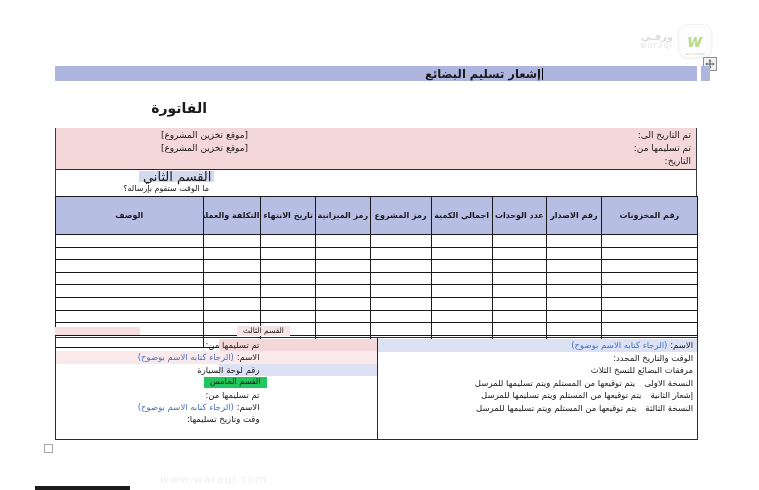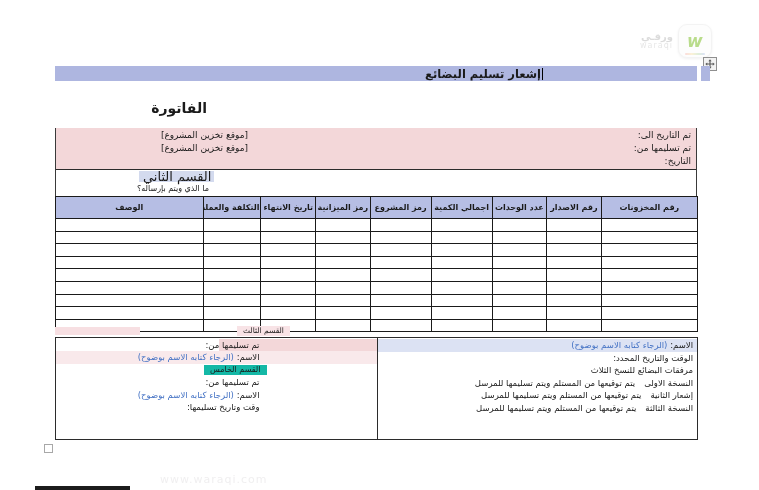--- a/index.html
+++ b/index.html
@@ -45,21 +45,21 @@
   .section2-strip { position:relative; width:100%; height:25px; }
   .section2-band { position:absolute; right:482px; top:1px; width:75px; height:11px; background:#d3daee;
     font-size:13px; line-height:11px; text-align:left; padding-left:4px; white-space:nowrap; }
   .section2-question { position:absolute; right:487px; top:13px; font-size:8px; line-height:11px; white-space:nowrap; }
 
   
   .items-table-wrap { position:absolute; left:55px; top:196px; width:643px; }
   table[data-name="items-table"] { width:100%; border-collapse:collapse; direction:rtl; table-layout:fixed; }
   table[data-name="items-table"] th, table[data-name="items-table"] td { border:1px solid #1a1a1a; }
   table[data-name="items-table"] th { background:#b6bee4; font-size:8px; font-weight:bold; height:14px;
-    white-space:nowrap; overflow:hidden; padding:6px 1px; text-align:center; }
+    white-space:nowrap; overflow:hidden; padding:14px 1px; text-align:center; }
   table[data-name="items-table"] td { height:12.6px; }
   th:nth-child(1), td:nth-child(1){ width:15%; }
   th:nth-child(2), td:nth-child(2){ width:8.5%; }
   th:nth-child(3), td:nth-child(3){ width:8.5%; }
   th:nth-child(4), td:nth-child(4){ width:9.5%; }
   th:nth-child(5), td:nth-child(5){ width:9.5%; }
   th:nth-child(6), td:nth-child(6){ width:8.5%; }
   th:nth-child(7), td:nth-child(7){ width:8.5%; }
   th:nth-child(8), td:nth-child(8){ width:9%; }
   th:nth-child(9), td:nth-child(9){ width:23%; }
@@ -81,21 +81,21 @@
   .br-row.lav  { background:#dce2f3; }
   .hint { color:#4472c4; }
   .copy { display:flex; gap:9px; }
 
   .bl-row { position:relative; height:12.4px; }
   .bl-bg { position:absolute; right:0; top:0; bottom:0; width:49%; }
   .bl-bg.pink { background:#f3d7d9; }
   .bl-bg.lav { background:#dce2f3; }
   .bl-bg.full { width:100%; background:#f9e9eb; }
   .bl-text { position:absolute; right:117px; top:0; font-size:8.5px; line-height:12.4px; white-space:nowrap; }
-  .bl-chip { position:absolute; right:110px; top:1px; background:#14b8a6; font-size:8px; line-height:10.5px; padding:0 6px; white-space:nowrap; }
+  .bl-chip { position:absolute; right:110px; top:1px; background:#22c55e; font-size:8px; line-height:10.5px; padding:0 6px; white-space:nowrap; }
 
   
   .checkbox-square { position:absolute; left:44px; top:444px; width:9px; height:9px; border:1px solid #a8a8a8; background:#fff; }
   .url-watermark { position:absolute; left:160px; top:473px; font-size:11px; color:#f0eff0; letter-spacing:1px; direction:ltr; }
   .bottom-bar { position:absolute; left:35px; top:486px; width:95px; height:4px; background:#1c1c1c; }
 </style>
 </head>
 <body>
 
 <div class="screen" data-name="document-page">
@@ -134,21 +134,21 @@
         <span class="dh-label" data-name="delivered-from-label">تم تسليمها من:</span>
         <span class="dh-value" data-name="delivered-from-value">[موقع تخزين المشروع]</span>
       </div>
       <div class="dh-row" data-name="date-row">
         <span class="dh-label" data-name="date-label">التاريخ:</span>
         <span class="dh-value" data-name="date-value"></span>
       </div>
     </div>
     <div class="section2-strip" data-name="section2-strip">
       <div class="section2-band" data-name="section2-label">القسم الثاني</div>
-      <div class="section2-question" data-name="section2-question">ما الذي ويتم بإرساله؟</div>
+      <div class="section2-question" data-name="section2-question">ما الوقت ستقوم بإرساله؟</div>
     </div>
   </div>
 
   <div class="items-table-wrap" data-name="items-table-wrap">
     <table data-name="items-table">
         <tbody>
           <tr data-name="header-row">
             <th data-name="column-header">رقم المخزونات</th>
             <th data-name="column-header">رقم الاصدار</th>
             <th data-name="column-header">عدد الوحدات</th>
@@ -301,20 +301,24 @@
         <div class="bl-bg pink" data-name="row-highlight"></div>
         <span class="bl-text" data-name="delivered-from-label-1">تم تسليمها من:</span>
       </div>
       <div class="bl-row" data-name="driver-name-row">
         <div class="bl-bg full" data-name="row-highlight"></div>
         <span class="bl-text" data-name="driver-name-label">
           <span data-name="name-label">الاسم:</span>
           <span class="hint" data-name="name-hint">(الرجاء كتابه الاسم بوضوح)</span>
         </span>
       </div>
+      <div class="bl-row" data-name="plate-number-row">
+        <div class="bl-bg lav" data-name="row-highlight"></div>
+        <span class="bl-text" data-name="plate-number-label">رقم لوحة السيارة</span>
+      </div>
       <div class="bl-row" data-name="section5-row">
         <span class="bl-chip" data-name="section5-label">القسم الخامس</span>
       </div>
       <div class="bl-row" data-name="delivered-from-row-2">
         <span class="bl-text" data-name="delivered-from-label-2">تم تسليمها من:</span>
       </div>
       <div class="bl-row" data-name="sender-name-row">
         <span class="bl-text" data-name="sender-name-label">
           <span data-name="name-label">الاسم:</span>
           <span class="hint" data-name="name-hint">(الرجاء كتابه الاسم بوضوح)</span>

